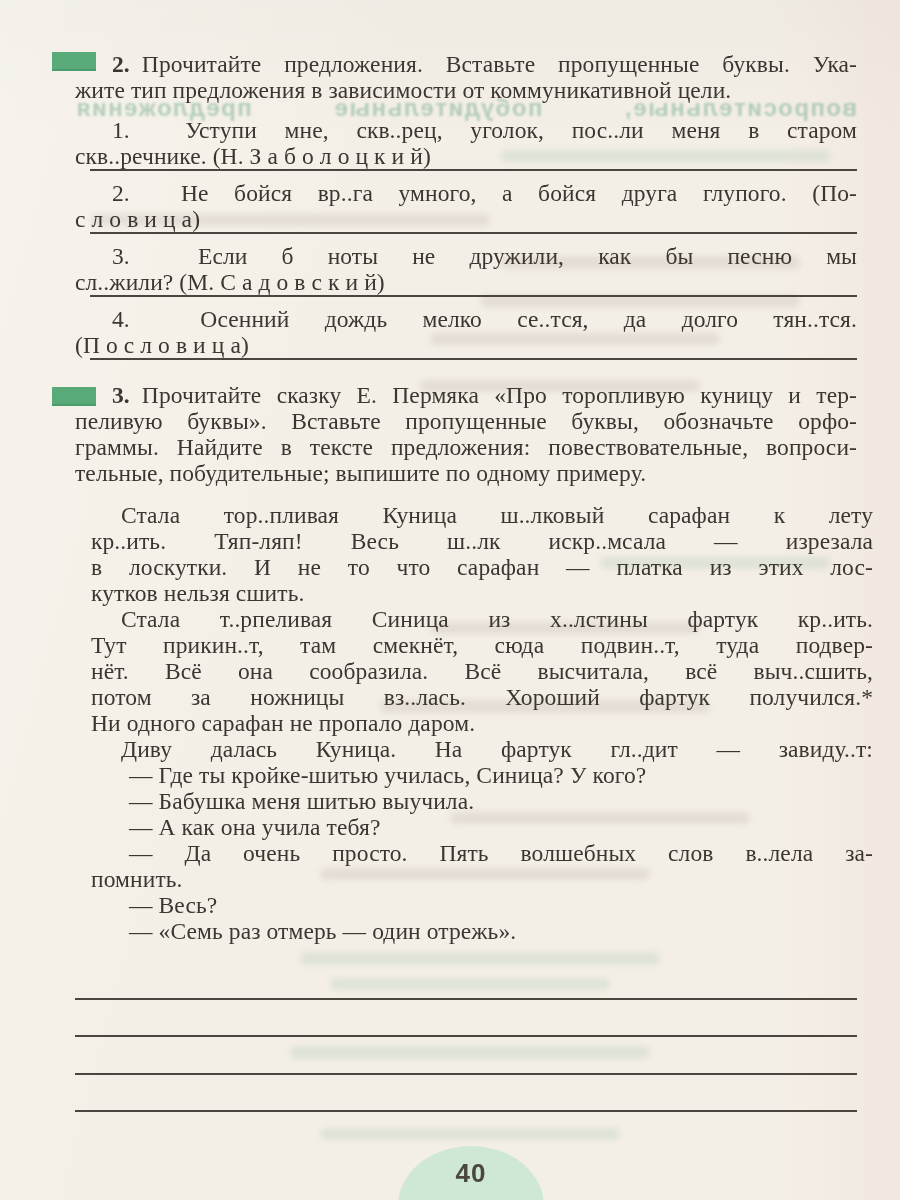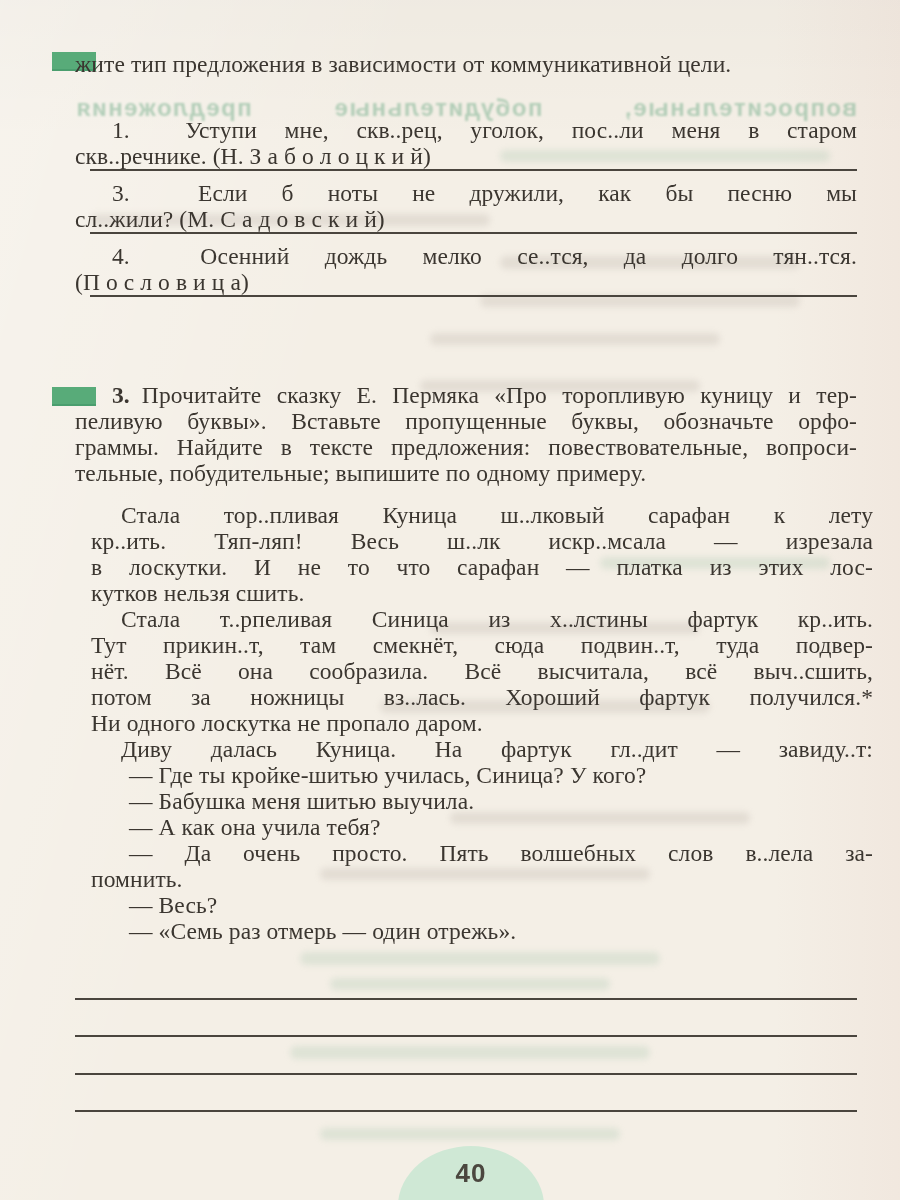--- a/index.html
+++ b/index.html
@@ -57,28 +57,36 @@
   <div class="smudge sm-n" style="left:380px;top:700px;width:330px;height:13px;"></div>
   <div class="smudge sm-n" style="left:450px;top:812px;width:300px;height:12px;"></div>
   <div class="smudge sm-n" style="left:320px;top:868px;width:330px;height:12px;"></div>
   <div class="smudge sm-g" style="left:300px;top:952px;width:360px;height:13px;"></div>
   <div class="smudge sm-g" style="left:330px;top:978px;width:280px;height:12px;"></div>
   <div class="smudge sm-g" style="left:290px;top:1046px;width:360px;height:13px;"></div>
   <div class="smudge sm-g" style="left:320px;top:1128px;width:300px;height:12px;"></div>
 
   <div class="marker" style="top:52px;"></div>
   <div class="block" style="top:51px;">
+    <div class="line j ind-n"><b class="exnum">2.</b><span>Прочитайте предложения. Вставьте пропущенные буквы. Ука-</span></div>
     <div class="line">жите тип предложения в зависимости от коммуникативной цели.</div>
   </div>
 
   <div class="block" style="top:117px;">
     <div class="item">
       <div class="line j ind-n">1.&nbsp; Уступи мне, скв..рец, уголок, пос..ли меня в старом</div>
       <div class="line flexline">
           <span class="t">скв..речнике. (Н. З а б о л о ц к и й)</span>
+          <span class="blank"></span>
+        </div>
+    </div>
+    <div class="item">
+      <div class="line j ind-n">2.&nbsp; Не бойся вр..га умного, а бойся друга глупого. (По-</div>
+      <div class="line flexline">
+          <span class="t">с л о в и ц а)</span>
           <span class="blank"></span>
         </div>
     </div>
     <div class="item">
       <div class="line j ind-n">3.&nbsp; Если б ноты не дружили, как бы песню мы</div>
       <div class="line flexline">
           <span class="t">сл..жили? (М. С а д о в с к и й)</span>
           <span class="blank"></span>
         </div>
     </div>
@@ -101,21 +109,21 @@
 
   <div class="block" style="top:502px;margin-left:16px;">
     <div class="line j ind-p">Стала тор..пливая Куница ш..лковый сарафан к лету</div>
     <div class="line j">кр..ить. Тяп-ляп! Весь ш..лк искр..мсала — изрезала</div>
     <div class="line j">в лоскутки. И не то что сарафан — платка из этих лос-</div>
     <div class="line">кутков нельзя сшить.</div>
     <div class="line j ind-p">Стала т..рпеливая Синица из х..лстины фартук кр..ить.</div>
     <div class="line j">Тут прикин..т, там смекнёт, сюда подвин..т, туда подвер-</div>
     <div class="line j">нёт. Всё она сообразила. Всё высчитала, всё выч..сшить,</div>
     <div class="line j">потом за ножницы вз..лась. Хороший фартук получился.*</div>
-    <div class="line">Ни одного лоскутка не пропало даром.</div>
+    <div class="line">Ни одного сарафан не пропало даром.</div>
     <div class="line j ind-p">Диву далась Куница. На фартук гл..дит — завиду..т:</div>
     <div class="line ind-d">— Где ты кройке-шитью училась, Синица? У кого?</div>
     <div class="line ind-d">— Бабушка меня шитью выучила.</div>
     <div class="line ind-d">— А как она учила тебя?</div>
     <div class="line j ind-d">— Да очень просто. Пять волшебных слов в..лела за-</div>
     <div class="line">помнить.</div>
     <div class="line ind-d">— Весь?</div>
     <div class="line ind-d">— «Семь раз отмерь — один отрежь».</div>
   </div>
 

